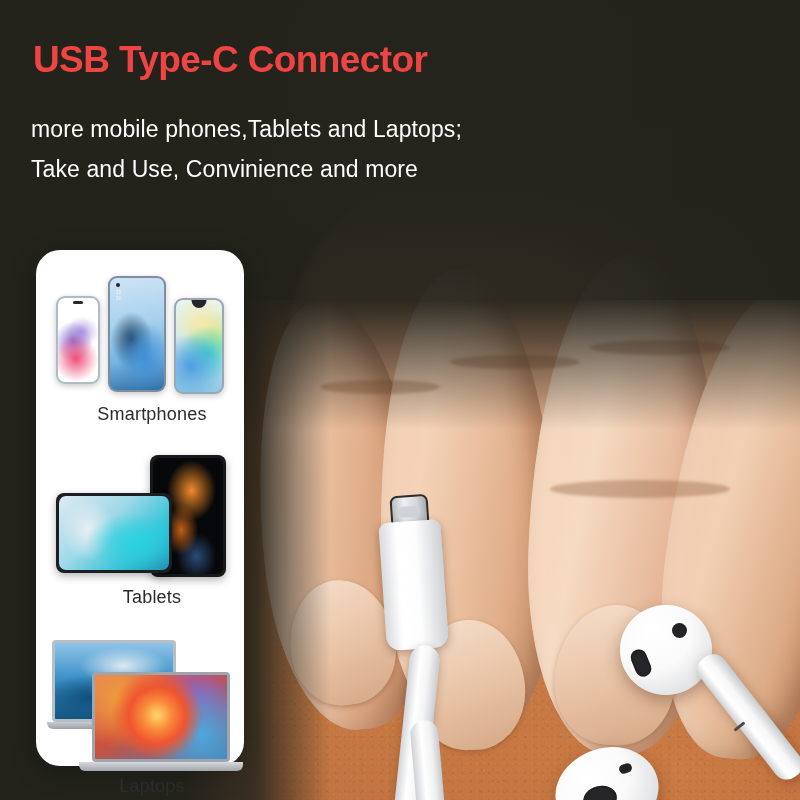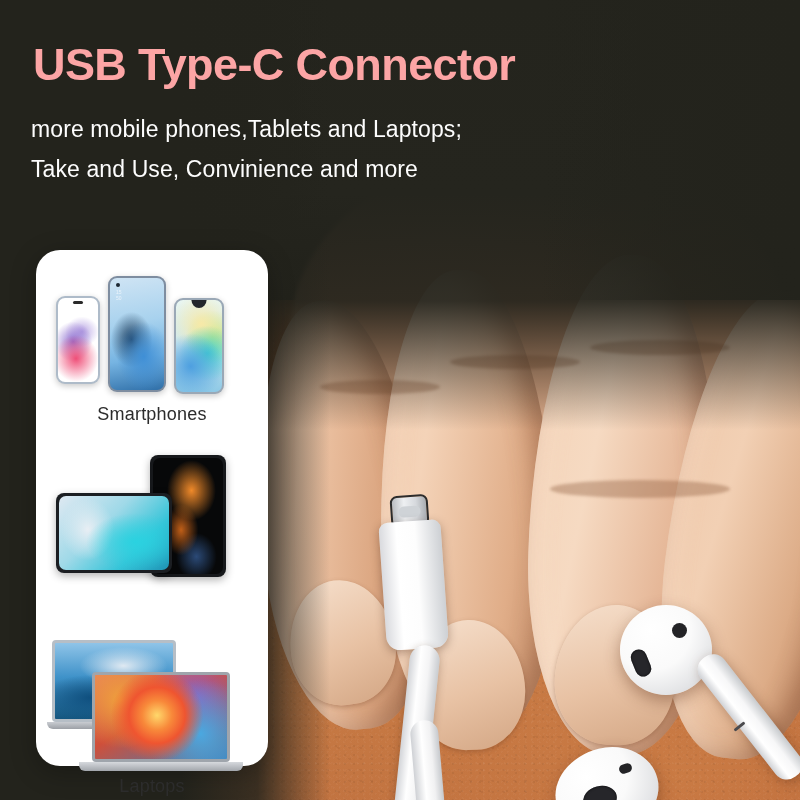--- a/index.html
+++ b/index.html
@@ -116,31 +116,31 @@
   .bud-stem{
     position:absolute;border-radius:14px;
     background:linear-gradient(90deg,#cfd1d5 0%,#ffffff 30%,#f7f7f8 62%,#c7cacd 100%);
     box-shadow:0 4px 12px rgba(90,45,22,.35);
   }
   .bud-vent{position:absolute;width:13px;height:3px;border-radius:2px;background:#4a4a4e;}
 
   
   .title{
     position:absolute;left:33px;top:40px;width:700px;
-    font-size:45px;font-weight:bold;color:#fca5a5;letter-spacing:-.6px;
+    font-size:37px;font-weight:bold;color:#ef4444;letter-spacing:-.6px;
     line-height:1.1;white-space:nowrap;
   }
   .sub{position:absolute;left:31px;top:110px;width:620px;}
   .sub div{
     font-size:23px;color:#fdfdfd;line-height:1.72;letter-spacing:.1px;white-space:nowrap;
   }
 
   
   .card{
-    position:absolute;left:36px;top:250px;width:232px;height:516px;
+    position:absolute;left:36px;top:250px;width:208px;height:516px;
     background:#ffffff;border-radius:24px;
     box-shadow:0 6px 26px rgba(0,0,0,.28);
   }
   .cat{position:absolute;left:0;width:232px;}
   .cat-label{
     text-align:center;font-size:18px;color:#2c2c2c;letter-spacing:.2px;
   }
   .devices{position:relative;width:232px;}
 
   
@@ -302,20 +302,21 @@
 
     <div class="cat" style="top:195px;">
       <div class="devices" style="height:142px;">
         <div class="tab-p">
           <div class="screen"></div>
         </div>
         <div class="tab-l">
           <div class="screen"></div>
         </div>
       </div>
+      <div class="cat-label">Tablets</div>
     </div>
 
     <div class="cat" style="top:376px;">
       <div class="devices" style="height:150px;">
         <div class="lap lap-b">
           <div class="lap-scr"></div>
           <div class="lap-base"></div>
         </div>
         <div class="lap lap-f">
           <div class="lap-scr"></div>

